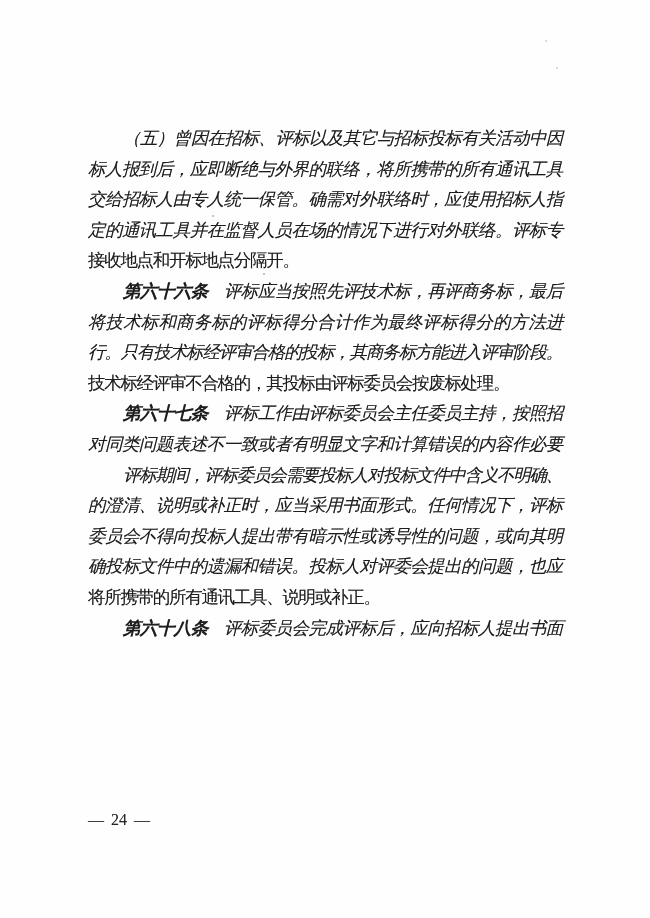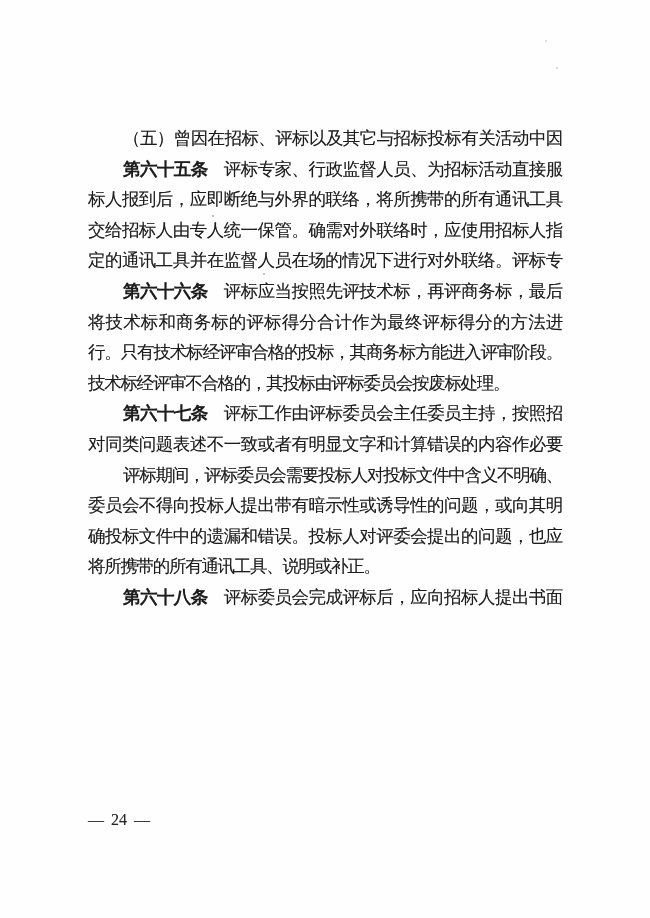--- a/index.html
+++ b/index.html
@@ -24,20 +24,21 @@
     line-height: 30.6px;
     font-size: 17.5px;
     letter-spacing: -1.3px;
     white-space: nowrap;
     text-shadow: 0 0 0.6px rgba(20,20,20,0.4);
   }
   .line.justify {
     white-space: normal;
     text-align: justify;
     text-align-last: justify;
+    font-style: italic;
   }
   .line.indent { padding-left: 35px; }
   .art {
     font-weight: bold;
     margin-right: 16px;
     letter-spacing: -1.3px;
   }
   .footer {
     position: absolute;
     left: 88px;
@@ -66,31 +67,32 @@
 
 <div class="page">
 
   <span class="speck s1"></span>
   <span class="speck s2"></span>
   <span class="speck s3"></span>
   <span class="speck s4"></span>
 
   <main class="text-block">
     <div class="line indent justify"><span>（五）曾因在招标、评标以及其它与招标投标有关活动中因</span></div>
-    <div class="line indent justify"><b class="art">第六十五条</b><span>评标专家、行政监督人员、为招标活动直接服</span></div>
     <div class="line justify"><span>标人报到后，应即断绝与外界的联络，将所携带的所有通讯工具</span></div>
     <div class="line justify"><span>交给招标人由专人统一保管。确需对外联络时，应使用招标人指</span></div>
     <div class="line justify"><span>定的通讯工具并在监督人员在场的情况下进行对外联络。评标专</span></div>
+    <div class="line"><span>接收地点和开标地点分隔开。</span></div>
     <div class="line indent justify"><b class="art">第六十六条</b><span>评标应当按照先评技术标，再评商务标，最后</span></div>
     <div class="line justify"><span>将技术标和商务标的评标得分合计作为最终评标得分的方法进</span></div>
     <div class="line justify"><span>行。只有技术标经评审合格的投标，其商务标方能进入评审阶段。</span></div>
     <div class="line"><span>技术标经评审不合格的，其投标由评标委员会按废标处理。</span></div>
     <div class="line indent justify"><b class="art">第六十七条</b><span>评标工作由评标委员会主任委员主持，按照招</span></div>
     <div class="line justify"><span>对同类问题表述不一致或者有明显文字和计算错误的内容作必要</span></div>
     <div class="line indent justify"><span>评标期间，评标委员会需要投标人对投标文件中含义不明确、</span></div>
+    <div class="line justify"><span>的澄清、说明或补正时，应当采用书面形式。任何情况下，评标</span></div>
     <div class="line justify"><span>委员会不得向投标人提出带有暗示性或诱导性的问题，或向其明</span></div>
     <div class="line justify"><span>确投标文件中的遗漏和错误。投标人对评委会提出的问题，也应</span></div>
     <div class="line"><span>将所携带的所有通讯工具、说明或补正。</span></div>
     <div class="line indent justify"><b class="art">第六十八条</b><span>评标委员会完成评标后，应向招标人提出书面</span></div>
   </main>
 
   <div class="footer">
     <span>—</span>
     <span>24</span>
     <span>—</span>

